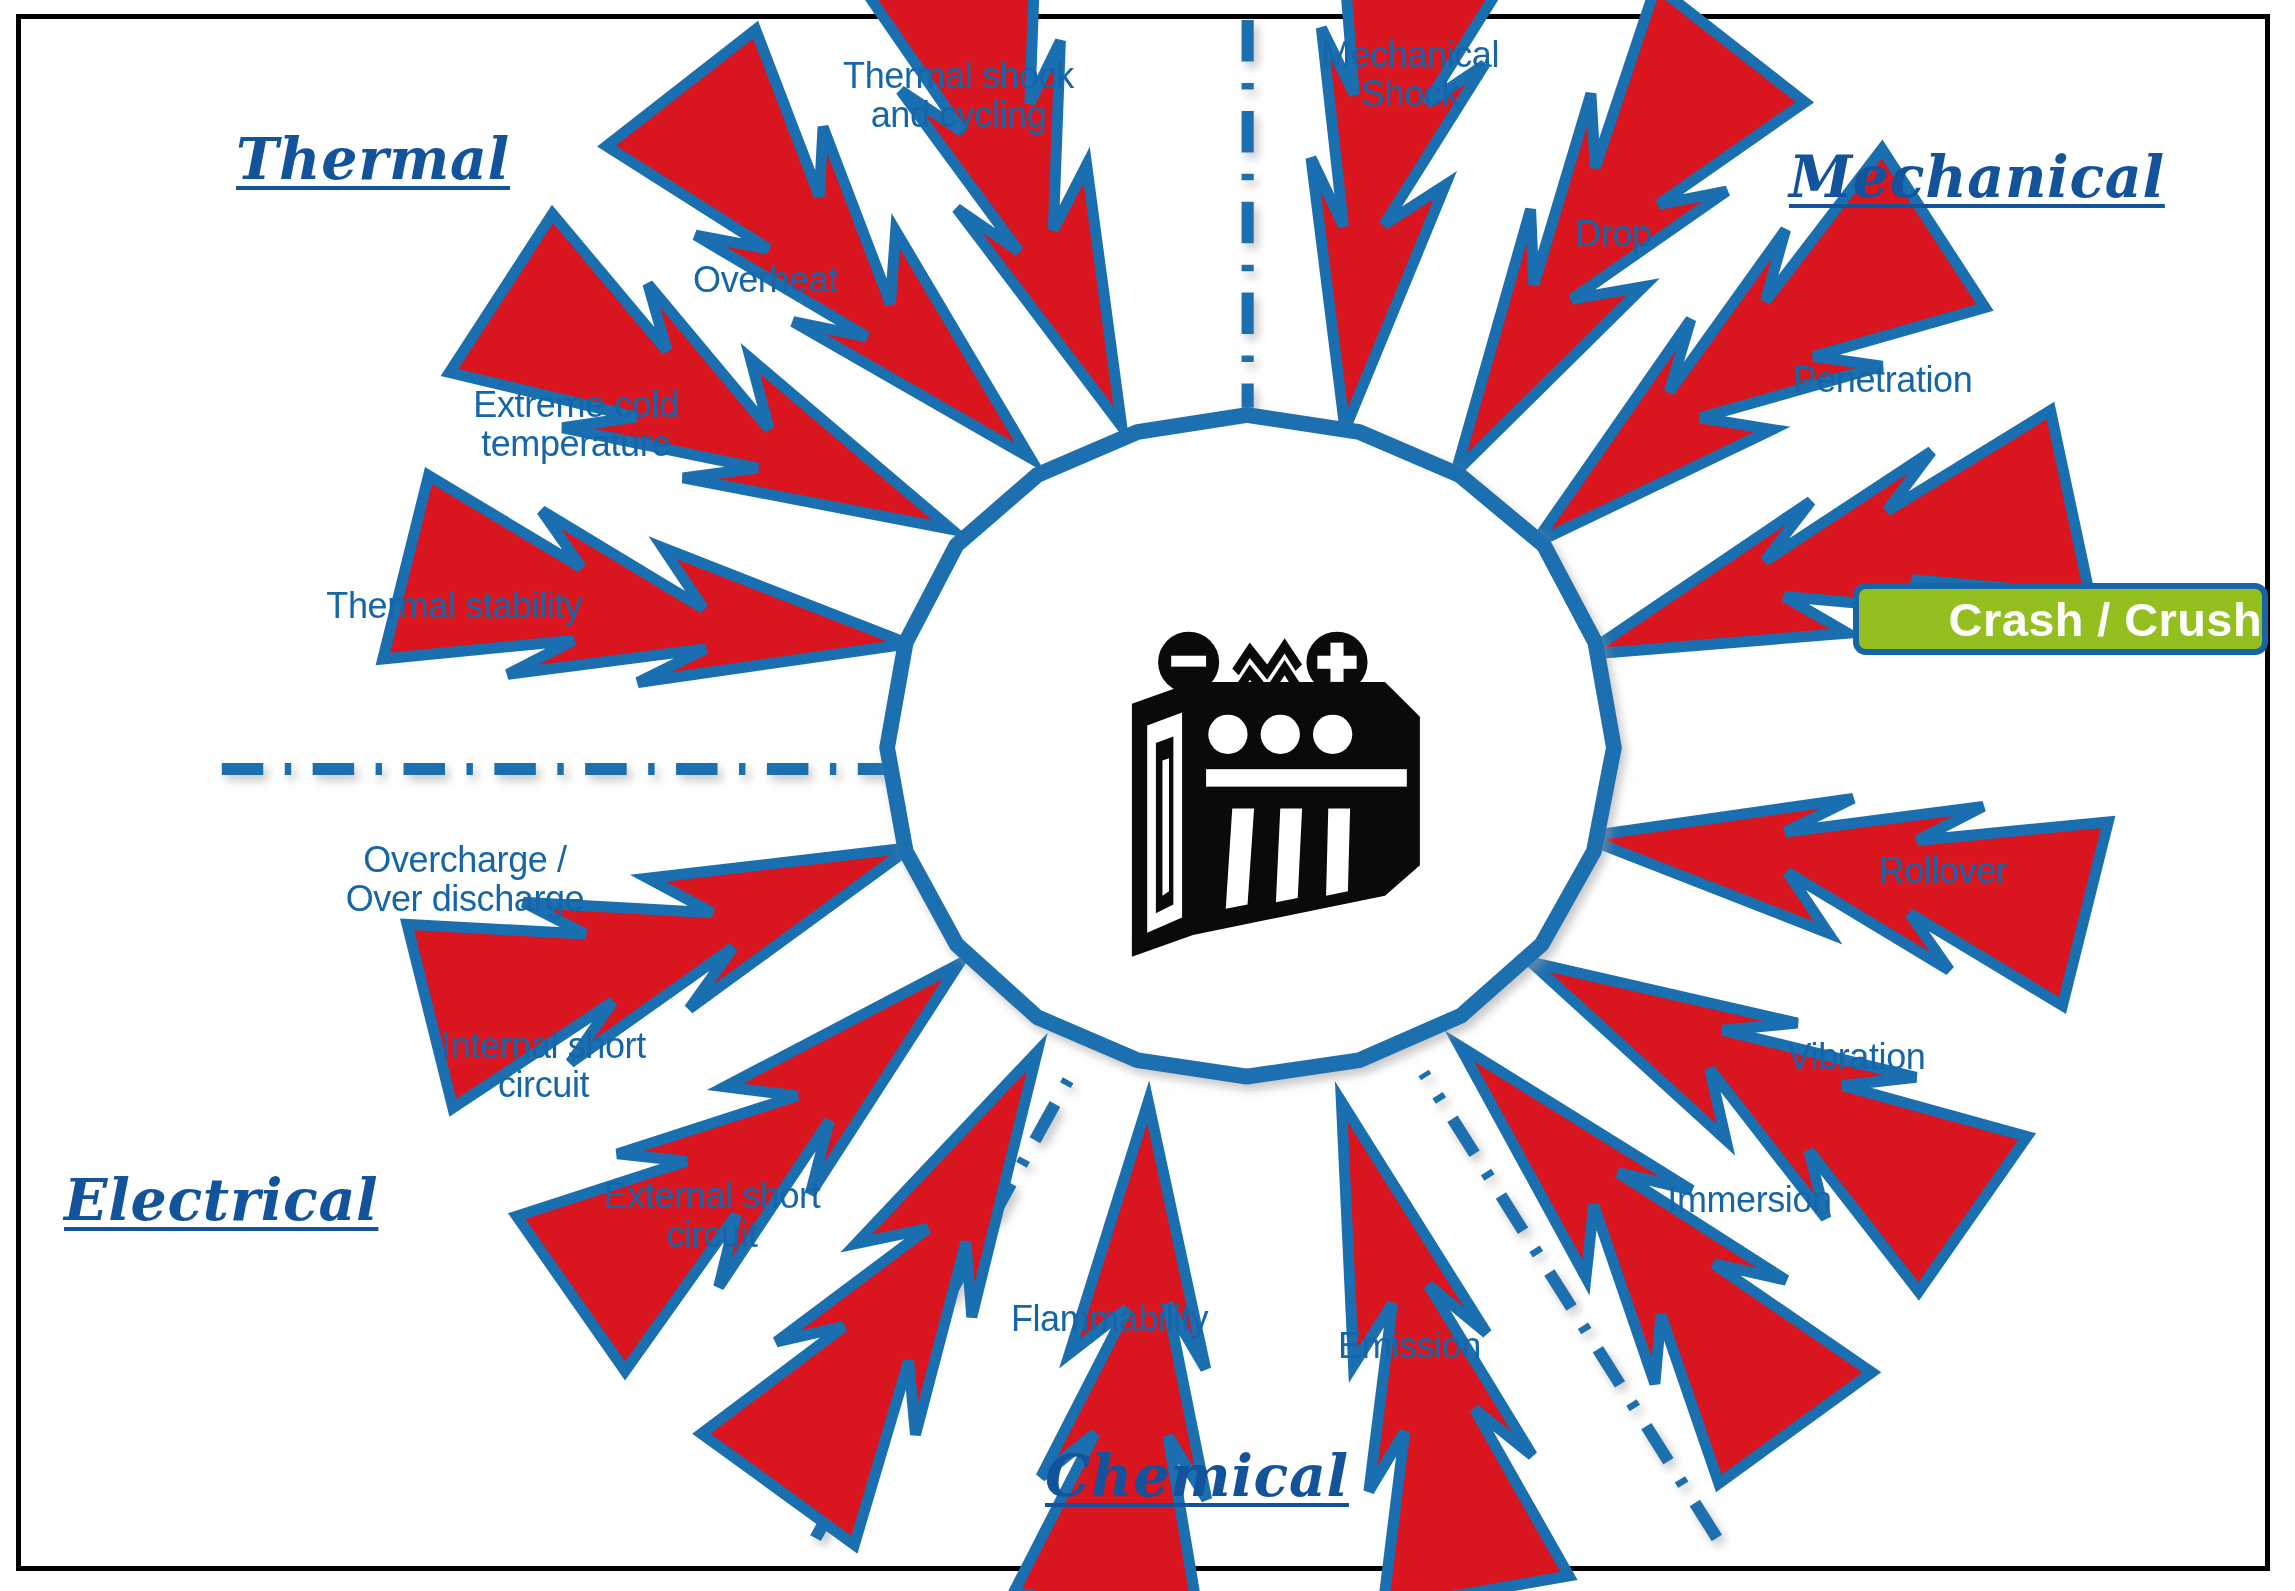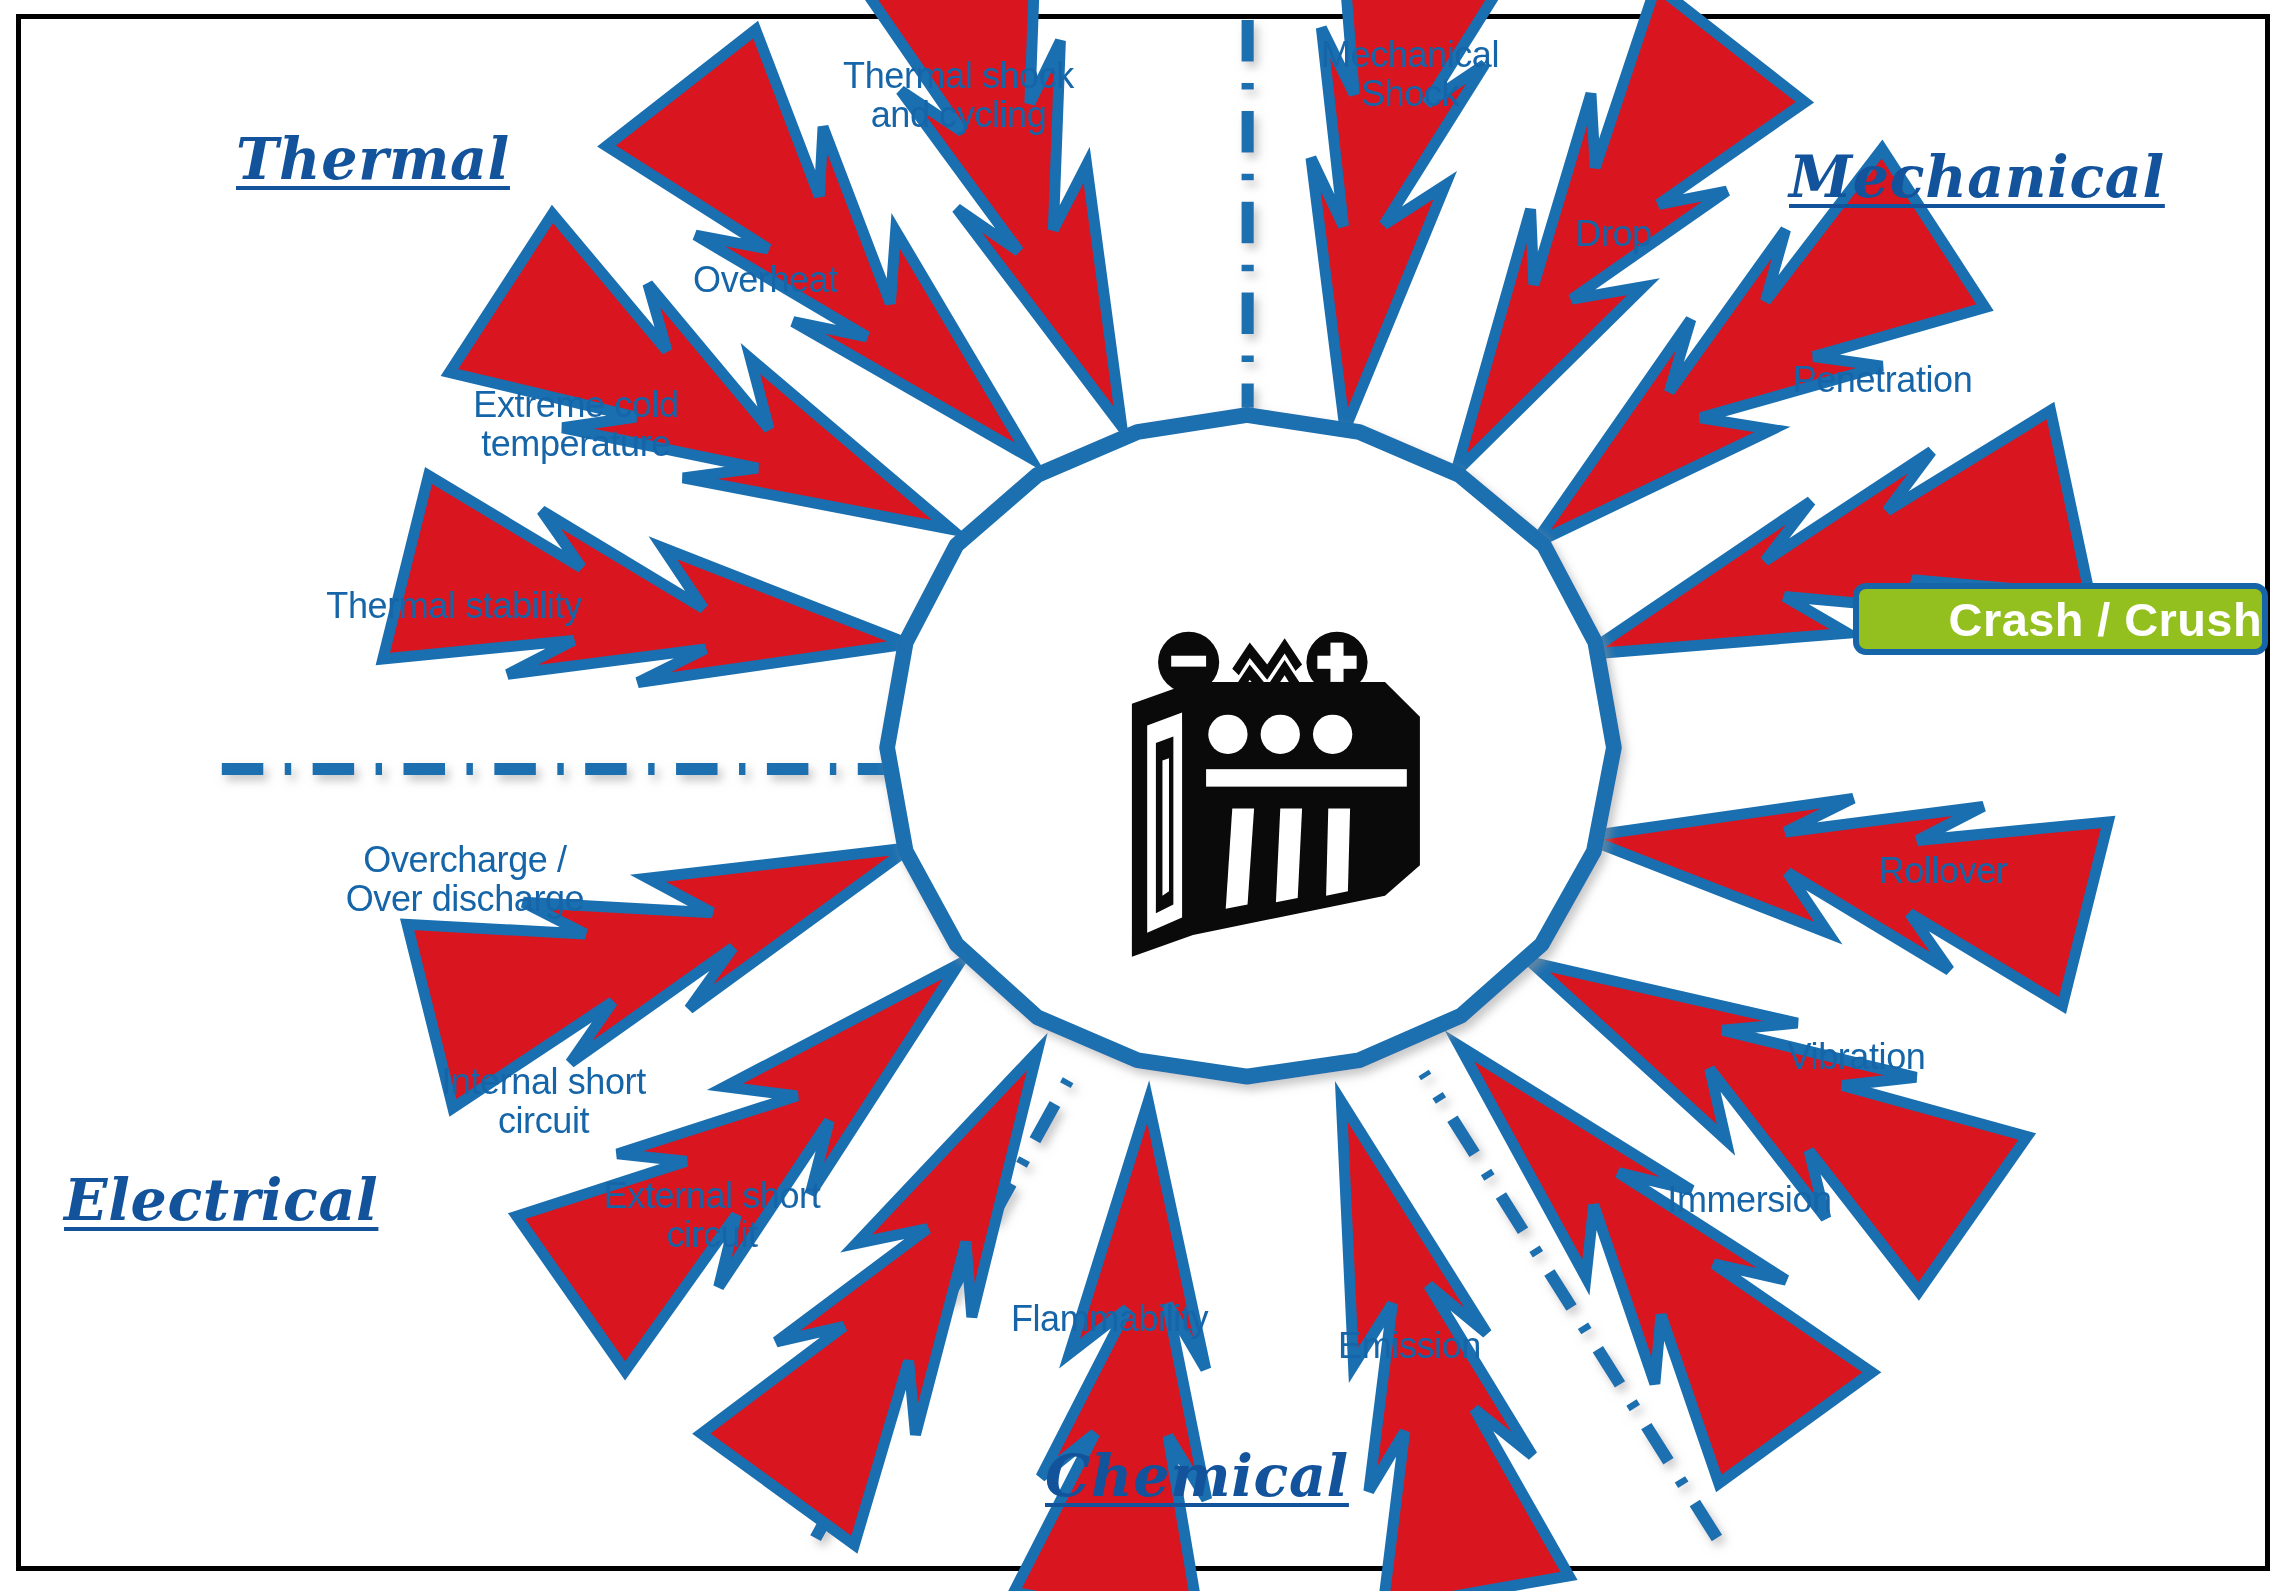--- a/index.html
+++ b/index.html
@@ -130,21 +130,21 @@
 Shock</div>
   <div class="hazard-label" style="left:644px;top:261px;width:243px;">Overheat</div>
   <div class="hazard-label" style="left:1524px;top:215px;width:179px;">Drop</div>
   <div class="hazard-label" style="left:408px;top:386px;width:336px;">Extreme cold
 temperature</div>
   <div class="hazard-label" style="left:1732px;top:361px;width:301px;">Penetration</div>
   <div class="hazard-label" style="left:250px;top:587px;width:408px;text-align:center;">Thermal stability</div>
   <div class="hazard-label" style="left:272px;top:841px;width:386px;">Overcharge /
 Over discharge</div>
   <div class="hazard-label" style="left:1832px;top:852px;width:222px;">Rollover</div>
-  <div class="hazard-label" style="left:372px;top:1027px;width:343px;margin-top:36px;">Internal short
+  <div class="hazard-label" style="left:372px;top:1027px;width:343px;">Internal short
 circuit</div>
   <div class="hazard-label" style="left:1735px;top:1038px;width:243px;">Vibration</div>
   <div class="hazard-label" style="left:533px;top:1177px;width:358px;">External short
 circuit</div>
   <div class="hazard-label" style="left:1610px;top:1181px;width:279px;">Immersion</div>
   <div class="hazard-label" style="left:952px;top:1300px;width:315px;">Flammability</div>
   <div class="hazard-label" style="left:1288px;top:1327px;width:243px;">Emission</div>
 
   <div id="crash-badge">
     <span>Crash / Crush</span>

